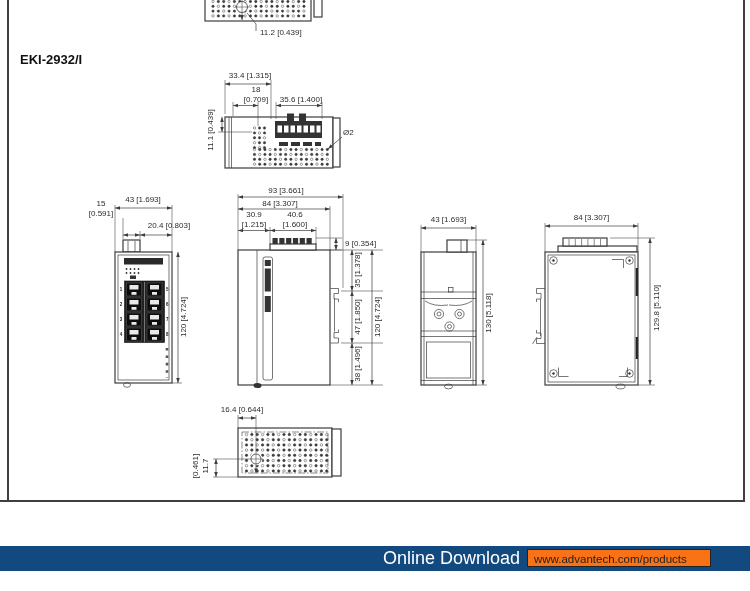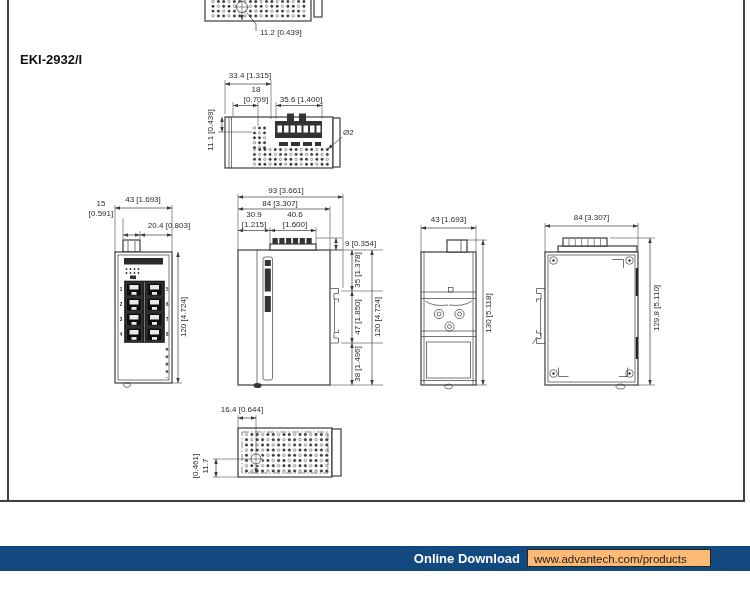--- a/index.html
+++ b/index.html
@@ -8,22 +8,22 @@
   
   .pb{position:absolute;background:#3f3f3f;}
   #pb-left{left:7px;top:0;width:2px;height:501px;}
   #pb-right{left:743px;top:0;width:2px;height:502px;}
   #pb-bottom{left:0;top:500px;width:745px;height:2px;}
   
   #model-title{position:absolute;left:20px;top:52px;font-size:13px;font-weight:bold;color:#111;}
   
   #footer-bar{position:absolute;left:0;top:546px;width:750px;height:25px;background:#12497e;}
   #footer-label{position:absolute;left:0;top:546px;width:520px;height:25px;line-height:25px;
-                text-align:right;color:#fff;font-size:13px;font-weight:bold;}
-  #url-box{position:absolute;left:527px;top:549px;width:184px;height:18px;background:#fdba74;
+                text-align:right;color:#fff;font-size:18px;font-weight:normal;}
+  #url-box{position:absolute;left:527px;top:549px;width:184px;height:18px;background:#f97316;
            border:1px solid #222;line-height:18px;font-size:11.5px;color:#222;
            padding-left:6px;box-sizing:border-box;white-space:nowrap;overflow:hidden;}
   
   svg{position:absolute;left:0;top:0;}
   .lnf{stroke:#3c3c3c;stroke-width:1.2;fill:#fff;}
   .thin{stroke:#3c3c3c;stroke-width:0.7;fill:none;}
   .ext{stroke:#3c3c3c;stroke-width:0.55;fill:none;}
   .dml{stroke:#3c3c3c;stroke-width:0.7;fill:none;
        marker-start:url(#ma);marker-end:url(#ma);}
   .dk{fill:#333;stroke:none;}

